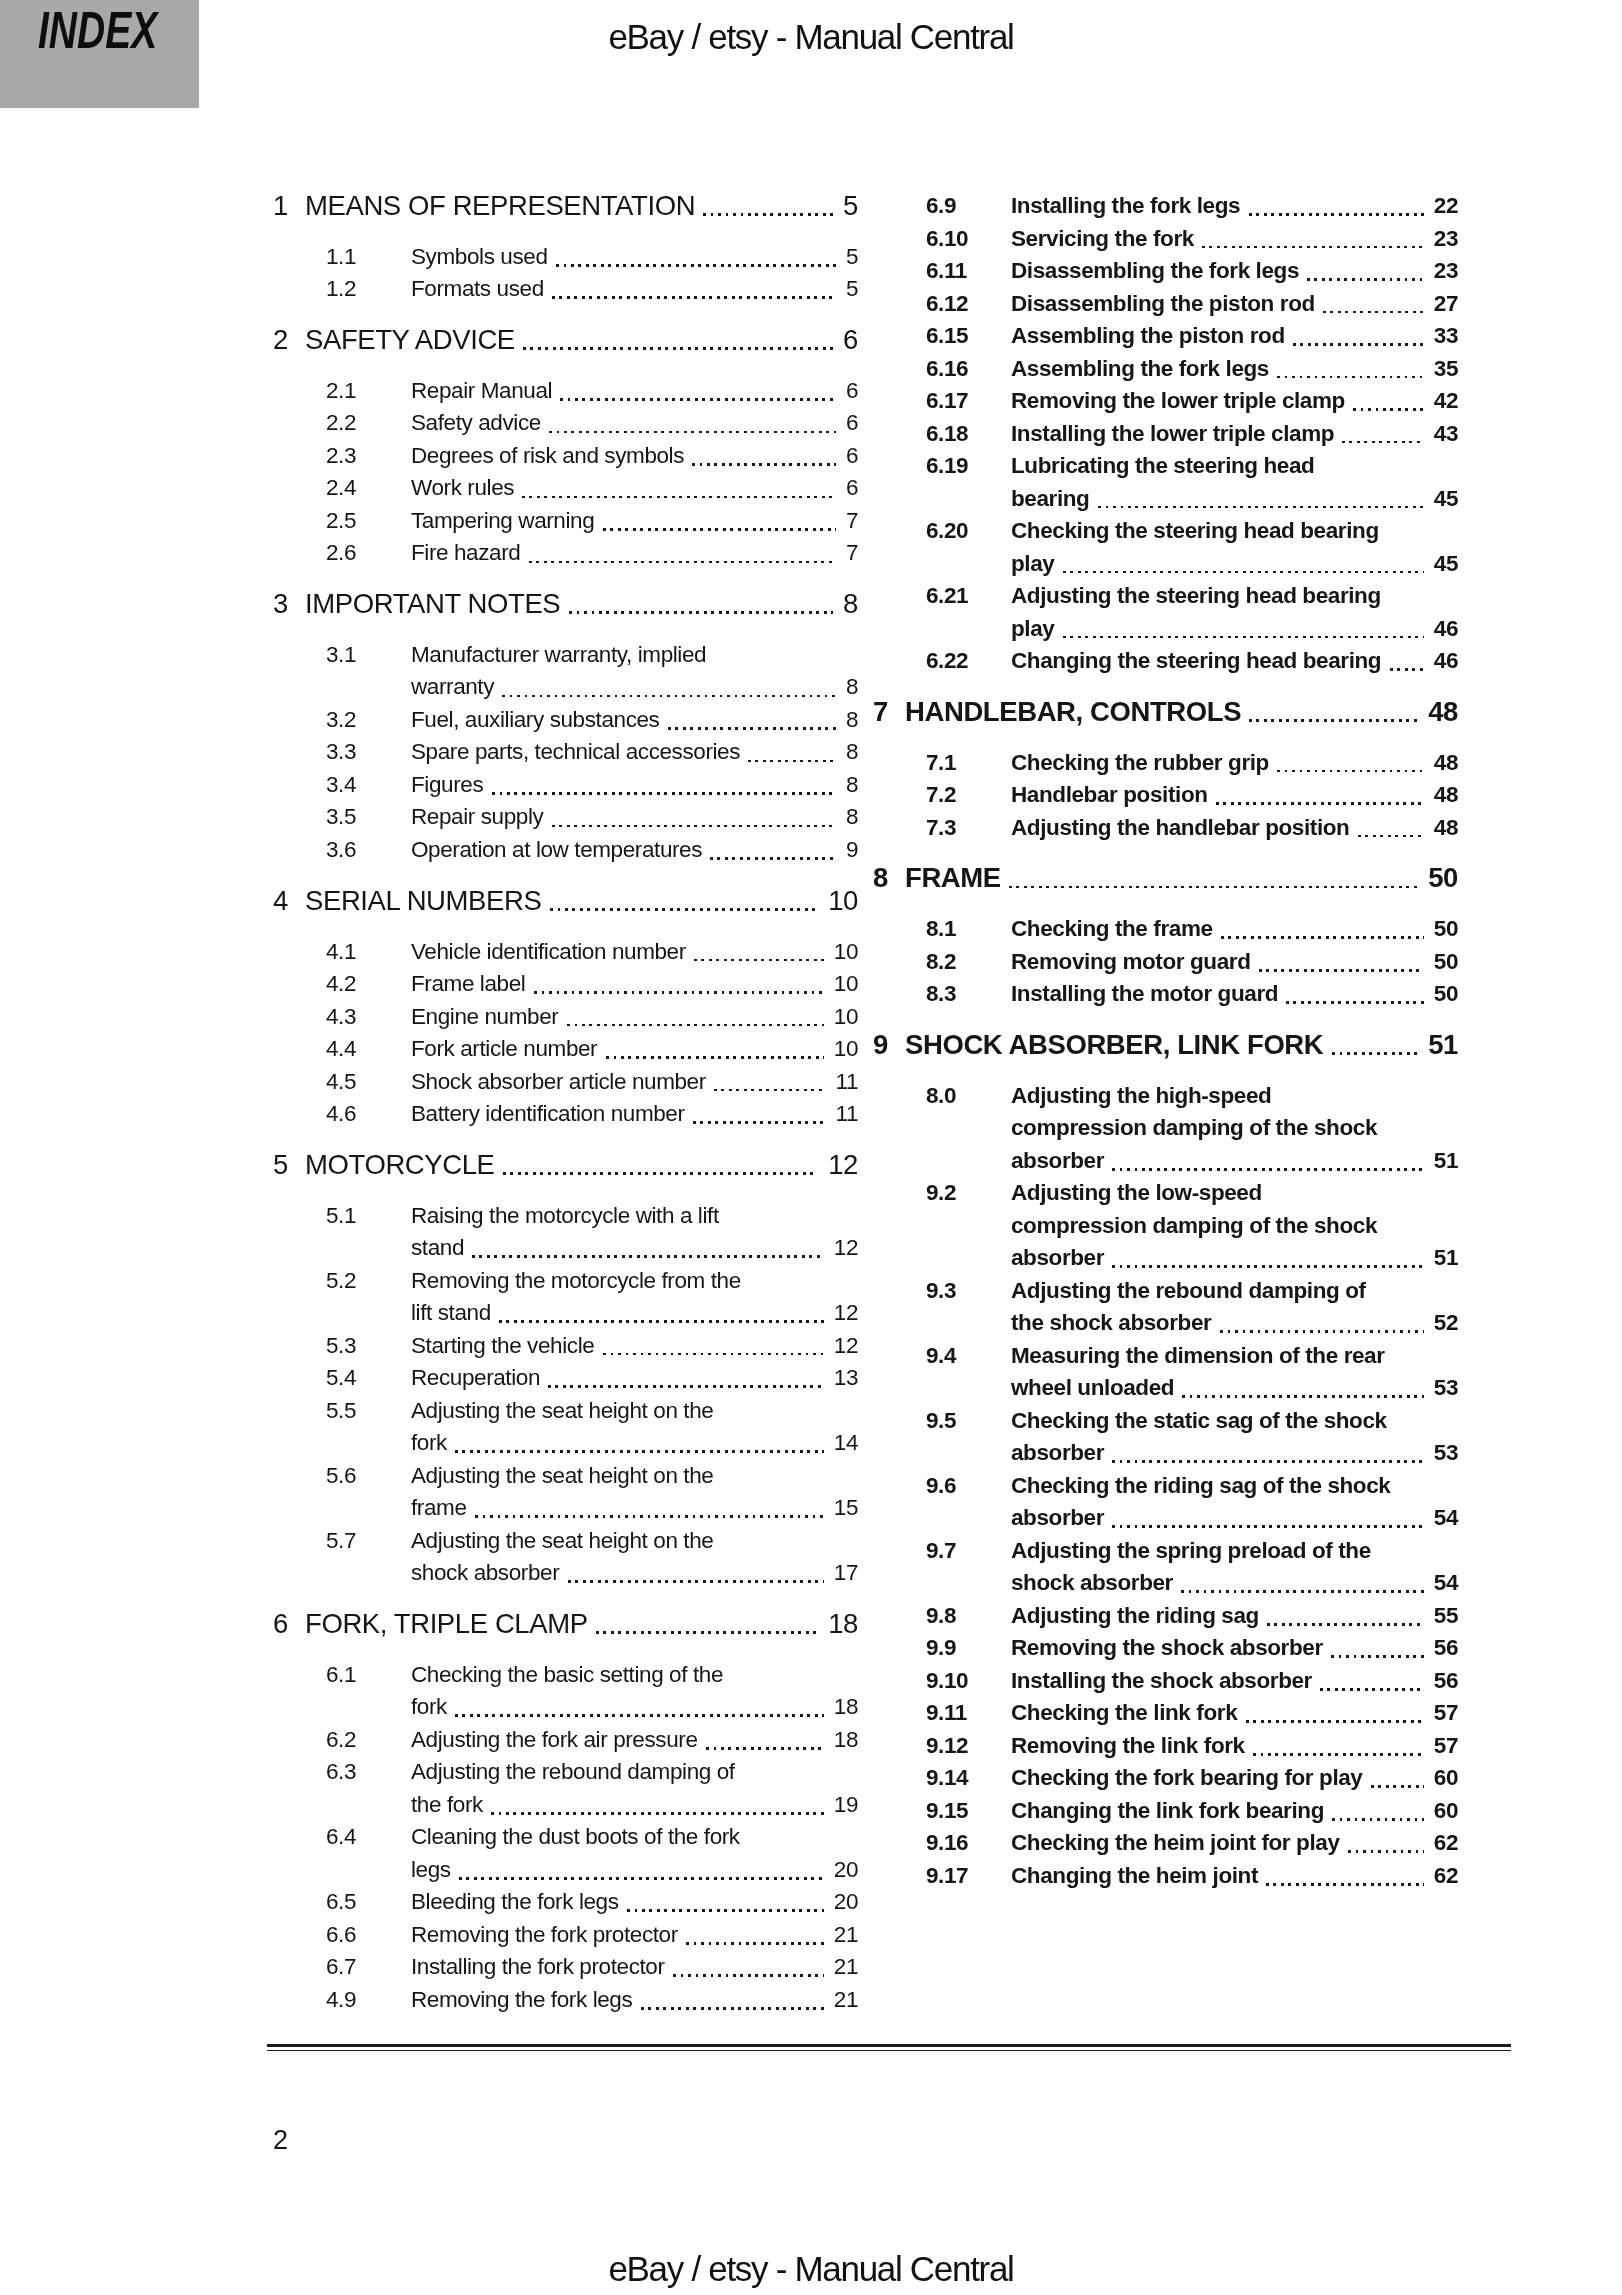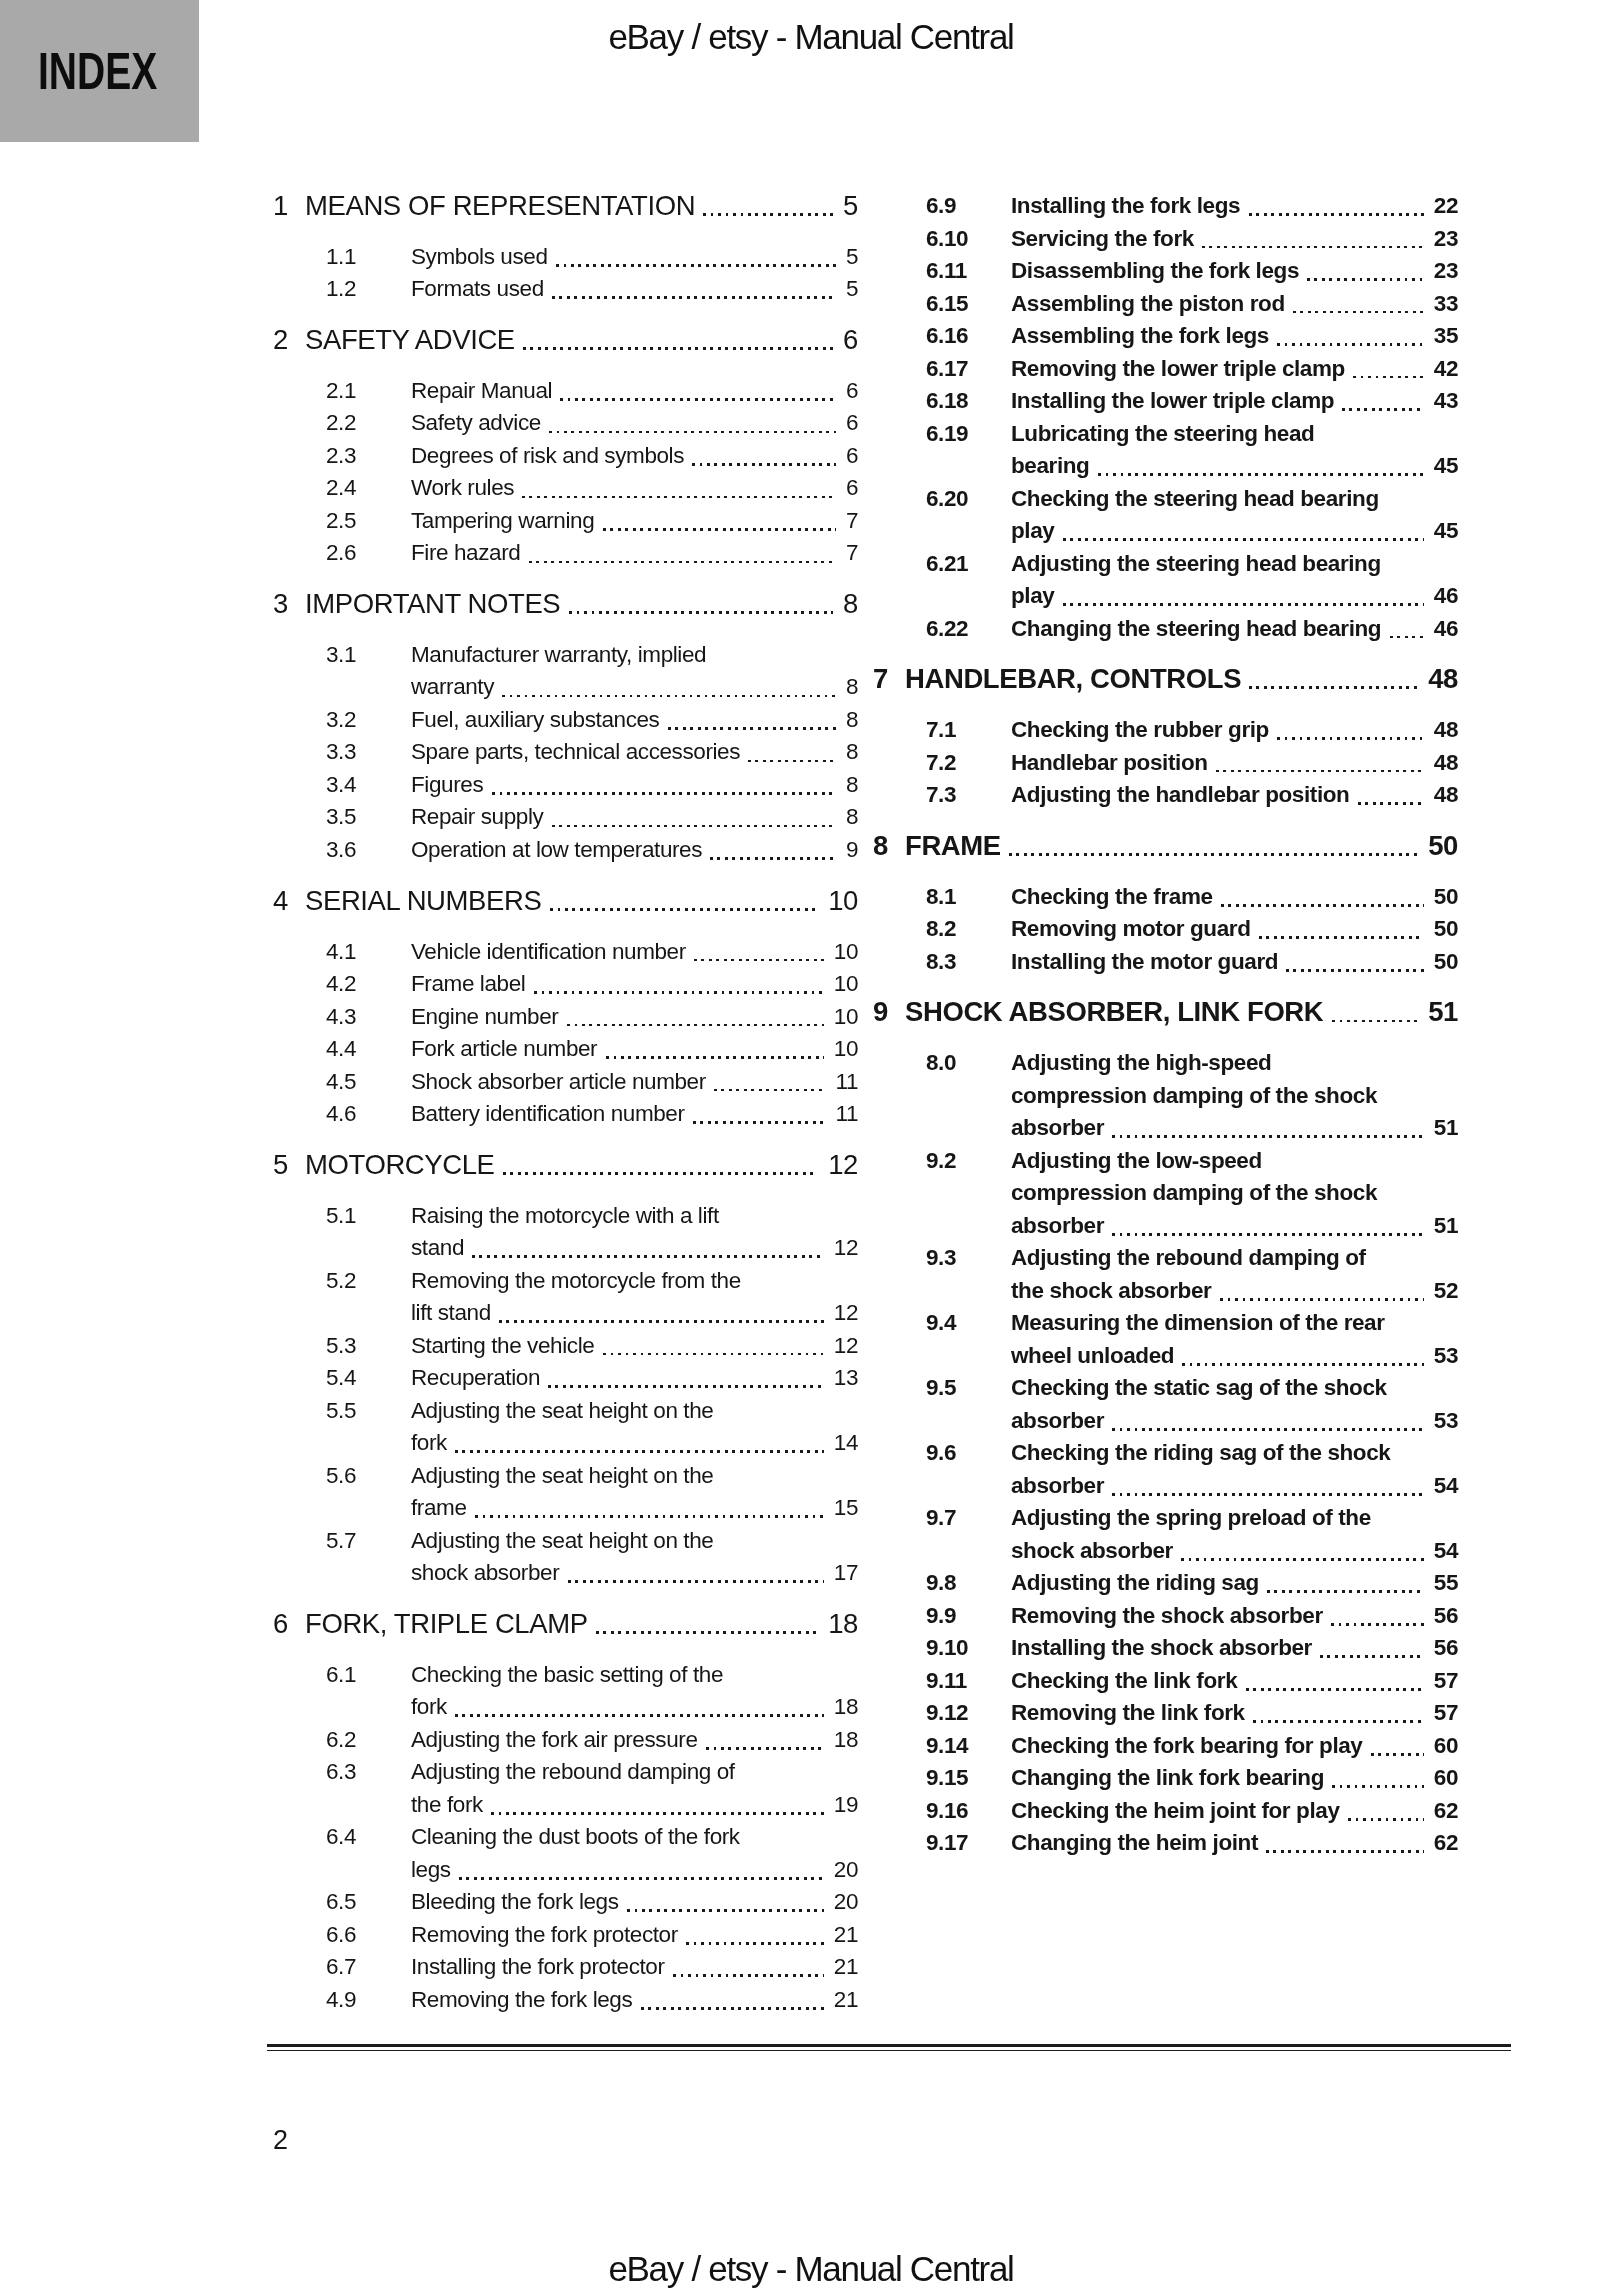--- a/index.html
+++ b/index.html
@@ -10,24 +10,24 @@
     background: #ffffff;
     font-family: "Liberation Sans", sans-serif;
     color: #161616;
     overflow: hidden;
   }
 
   
   .index-box {
     position: absolute;
     left: 0; top: 0;
-    width: 199px; height: 142px;
+    width: 199px; height: 108px;
     background: #a9a9a9;
     display: flex;
-    align-items: center;
+    font-style: italic;
   }
   .index-box .index-label {
     font-size: 52px;
     font-weight: 700;
     letter-spacing: 0px;
     margin-left: 38px;
     transform: scaleX(0.75);
     transform-origin: left center;
     color: #0d0d0d;
     white-space: nowrap;
@@ -588,20 +588,30 @@
       <span class="num">6.11</span>
       <div class="body">
         <div class="line">
           <span class="txt">Disassembling the fork legs</span>
           <span class="dots"></span>
           <span class="pg">23</span>
         </div>
       </div>
     </div>
     <div class="entry sub">
+      <span class="num">6.12</span>
+      <div class="body">
+        <div class="line">
+          <span class="txt">Disassembling the piston rod</span>
+          <span class="dots"></span>
+          <span class="pg">27</span>
+        </div>
+      </div>
+    </div>
+    <div class="entry sub">
       <span class="num">6.15</span>
       <div class="body">
         <div class="line">
           <span class="txt">Assembling the piston rod</span>
           <span class="dots"></span>
           <span class="pg">33</span>
         </div>
       </div>
     </div>
     <div class="entry sub">

